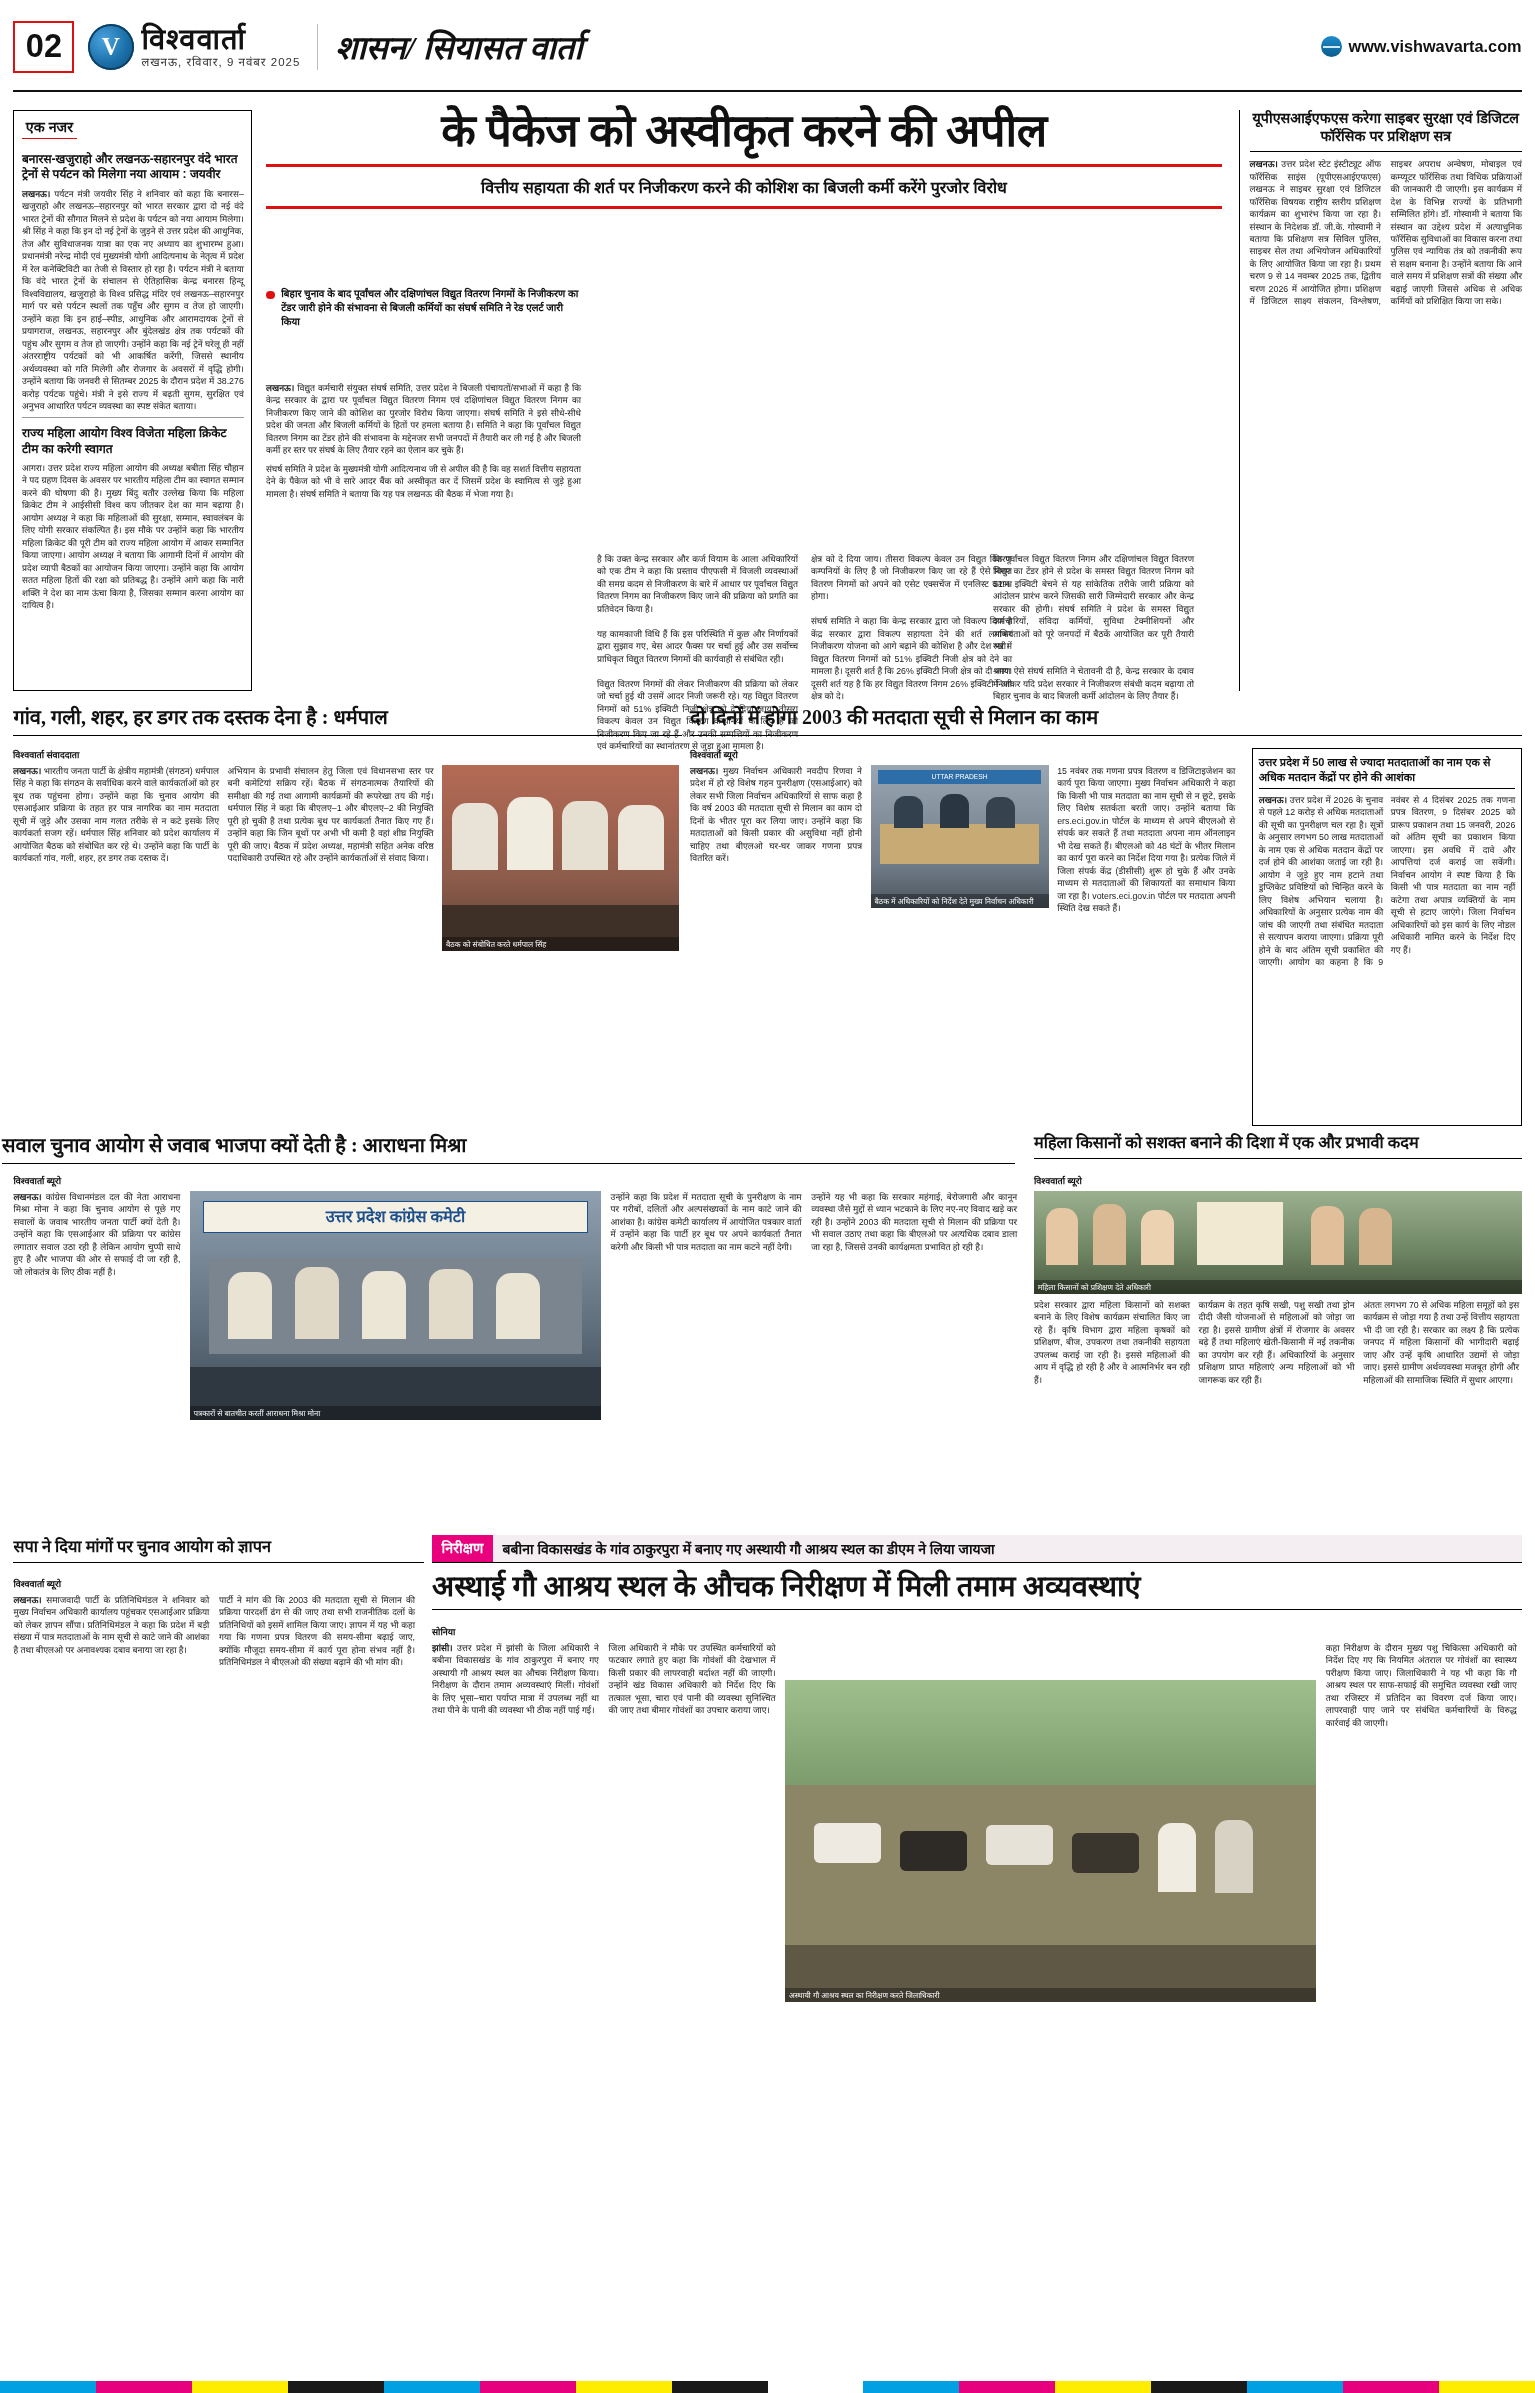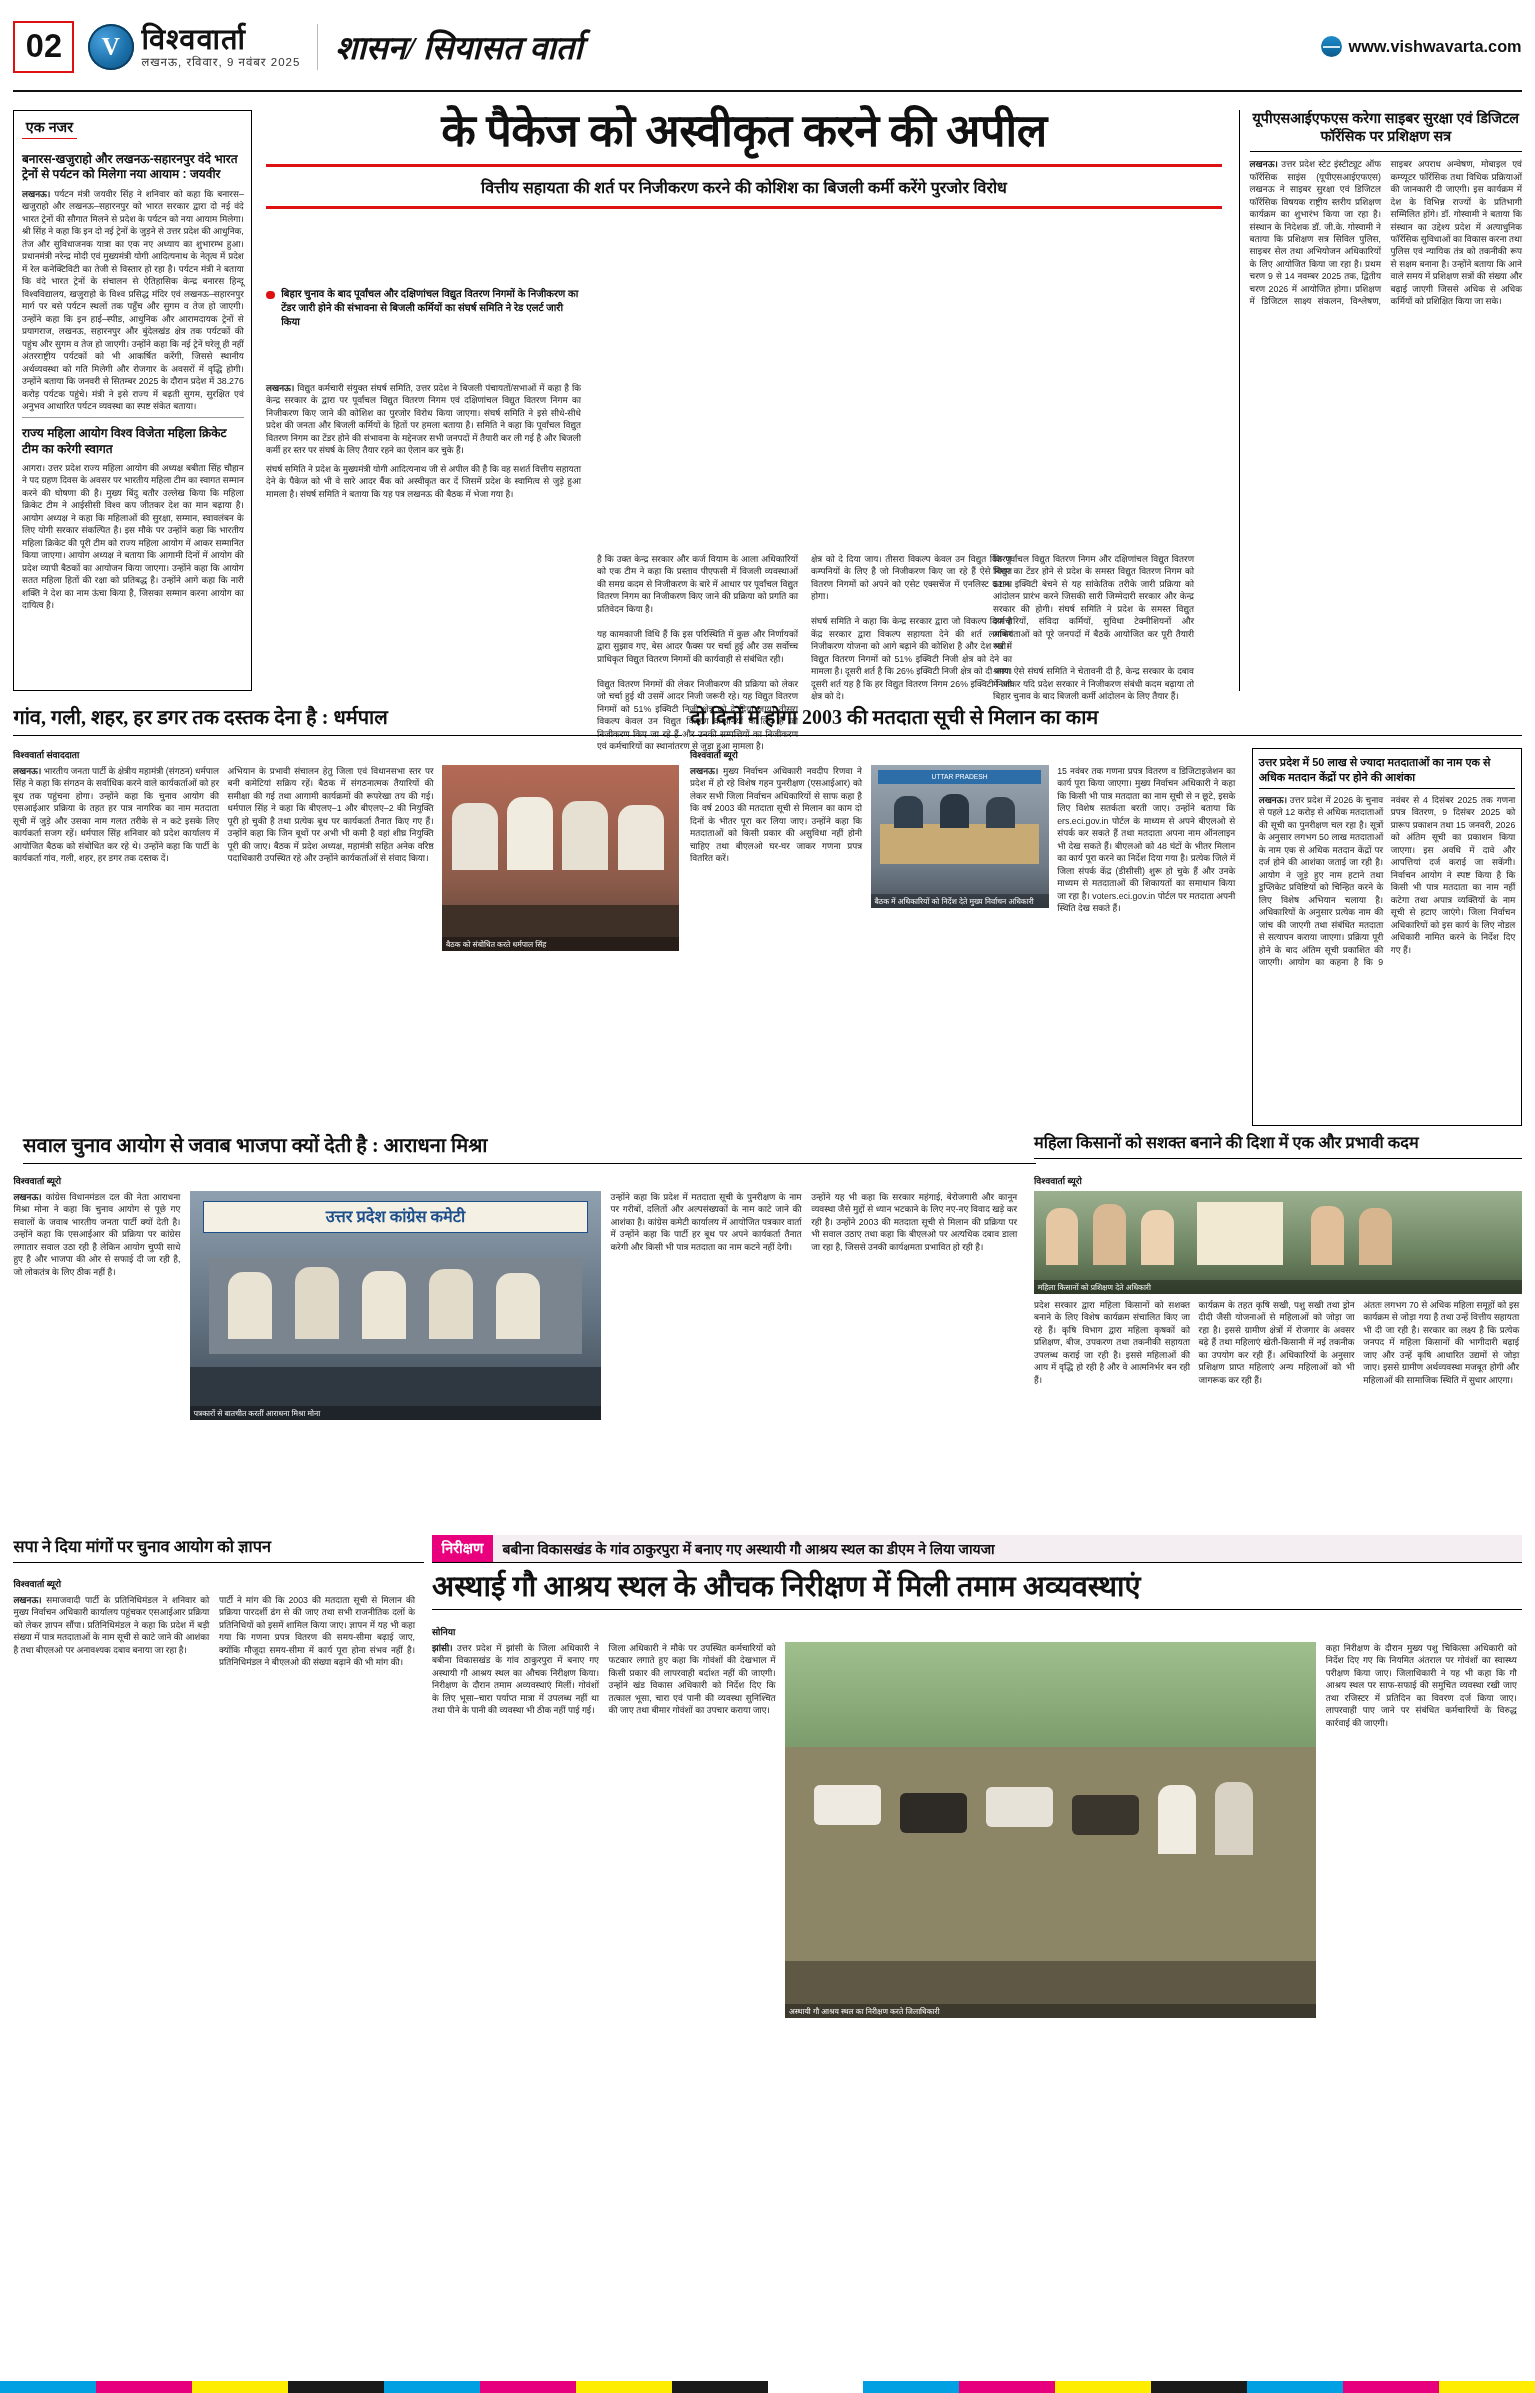--- a/index.html
+++ b/index.html
@@ -214,21 +214,21 @@
   </div>
 
   <div class="region boxed" style="left:1252px; top:748px; width:270px; height:378px;">
     <div class="box-head">उत्तर प्रदेश में 50 लाख से ज्यादा मतदाताओं का नाम एक से अधिक मतदान केंद्रों पर होने की आशंका</div>
     <div class="body-text" style="column-count:2; column-gap:7.6px;">
       <b>लखनऊ।</b>
       <span>उत्तर प्रदेश में 2026 के चुनाव से पहले 12 करोड़ से अधिक मतदाताओं की सूची का पुनरीक्षण चल रहा है। सूत्रों के अनुसार लगभग 50 लाख मतदाताओं के नाम एक से अधिक मतदान केंद्रों पर दर्ज होने की आशंका जताई जा रही है। आयोग ने जुड़े हुए नाम हटाने तथा डुप्लिकेट प्रविष्टियों को चिन्हित करने के लिए विशेष अभियान चलाया है। अधिकारियों के अनुसार प्रत्येक नाम की जांच की जाएगी तथा संबंधित मतदाता से सत्यापन कराया जाएगा। प्रक्रिया पूरी होने के बाद अंतिम सूची प्रकाशित की जाएगी। आयोग का कहना है कि 9 नवंबर से 4 दिसंबर 2025 तक गणना प्रपत्र वितरण, 9 दिसंबर 2025 को प्रारूप प्रकाशन तथा 15 जनवरी, 2026 को अंतिम सूची का प्रकाशन किया जाएगा। इस अवधि में दावे और आपत्तियां दर्ज कराई जा सकेंगी। निर्वाचन आयोग ने स्पष्ट किया है कि किसी भी पात्र मतदाता का नाम नहीं कटेगा तथा अपात्र व्यक्तियों के नाम सूची से हटाए जाएंगे। जिला निर्वाचन अधिकारियों को इस कार्य के लिए नोडल अधिकारी नामित करने के निर्देश दिए गए हैं।</span>
     </div>
   </div>
 
-  <div class="region" style="left:23px; top:1133px; width:1013px;">
+  <div class="region" style="left:2px; top:1133px; width:1013px;">
     <div class="hl h-med">सवाल चुनाव आयोग से जवाब भाजपा क्यों देती है : आराधना मिश्रा</div>
     <hr class="rule">
   </div>
   <div class="region" style="left:1034px; top:1133px; width:488px;">
     <div class="hl h-sm">महिला किसानों को सशक्त बनाने की दिशा में एक और प्रभावी कदम</div>
     <hr class="rule">
   </div>
 
   <div class="region" style="left:13.4px; top:1174px; width:1013px; height:354px;">
     <div class="kicker">विश्ववार्ता ब्यूरो</div>
@@ -310,21 +310,21 @@
   <div class="region" style="left:432px; top:1625px; width:1090px; height:746px;">
     <div class="kicker">सोनिया</div>
     <div style="display:flex; gap:9.6px; margin-top:3.8px;">
       <div style="width:167px;">
         <div class="body-text"><b>झांसी।</b> <span>उत्तर प्रदेश में झांसी के जिला अधिकारी ने बबीना विकासखंड के गांव ठाकुरपुरा में बनाए गए अस्थायी गौ आश्रय स्थल का औचक निरीक्षण किया। निरीक्षण के दौरान तमाम अव्यवस्थाएं मिलीं। गोवंशों के लिए भूसा–चारा पर्याप्त मात्रा में उपलब्ध नहीं था तथा पीने के पानी की व्यवस्था भी ठीक नहीं पाई गई।</span></div>
       </div>
       <div style="width:167px;">
         <div class="body-text">जिला अधिकारी ने मौके पर उपस्थित कर्मचारियों को फटकार लगाते हुए कहा कि गोवंशों की देखभाल में किसी प्रकार की लापरवाही बर्दाश्त नहीं की जाएगी। उन्होंने खंड विकास अधिकारी को निर्देश दिए कि तत्काल भूसा, चारा एवं पानी की व्यवस्था सुनिश्चित की जाए तथा बीमार गोवंशों का उपचार कराया जाए।</div>
       </div>
       <div style="width:531px;">
-        <div class="photo" style="height:376px;background:linear-gradient(180deg,#8fae7d 0%,#9a9b74 45%,#6b6550 100%);position:relative;">
+        <div class="photo" style="height:322px;background:linear-gradient(180deg,#8fae7d 0%,#9a9b74 45%,#6b6550 100%);position:relative;margin-top:38px;">
           <div style="position:absolute;left:0;top:0;right:0;height:105px;background:linear-gradient(180deg,#9fc08d,#7d9c6d);"></div>
           <div style="position:absolute;left:0;top:105px;right:0;bottom:0;background:#8c8566;"></div>
           <div style="position:absolute;left:29px;top:143px;width:67px;height:40px;background:#efeae1;border-radius:5.7px;"></div>
           <div style="position:absolute;left:115px;top:151px;width:67px;height:40px;background:#2e2b26;border-radius:5.7px;"></div>
           <div style="position:absolute;left:201px;top:145px;width:67px;height:40px;background:#e7e2d8;border-radius:5.7px;"></div>
           <div style="position:absolute;left:287px;top:153px;width:67px;height:40px;background:#3a352d;border-radius:5.7px;"></div>
           <div style="position:absolute;left:373px;top:143px;width:38px;height:69px;background:#f0ece2;border-radius:13.4px 13.4px 0 0;"></div>
           <div style="position:absolute;left:430px;top:140px;width:38px;height:73px;background:#d8d2c4;border-radius:13.4px 13.4px 0 0;"></div>
           <div style="position:absolute;left:0;bottom:0;right:0;height:57px;background:#5e5845;"></div>
           <div class="cap">अस्थायी गौ आश्रय स्थल का निरीक्षण करते जिलाधिकारी</div>

